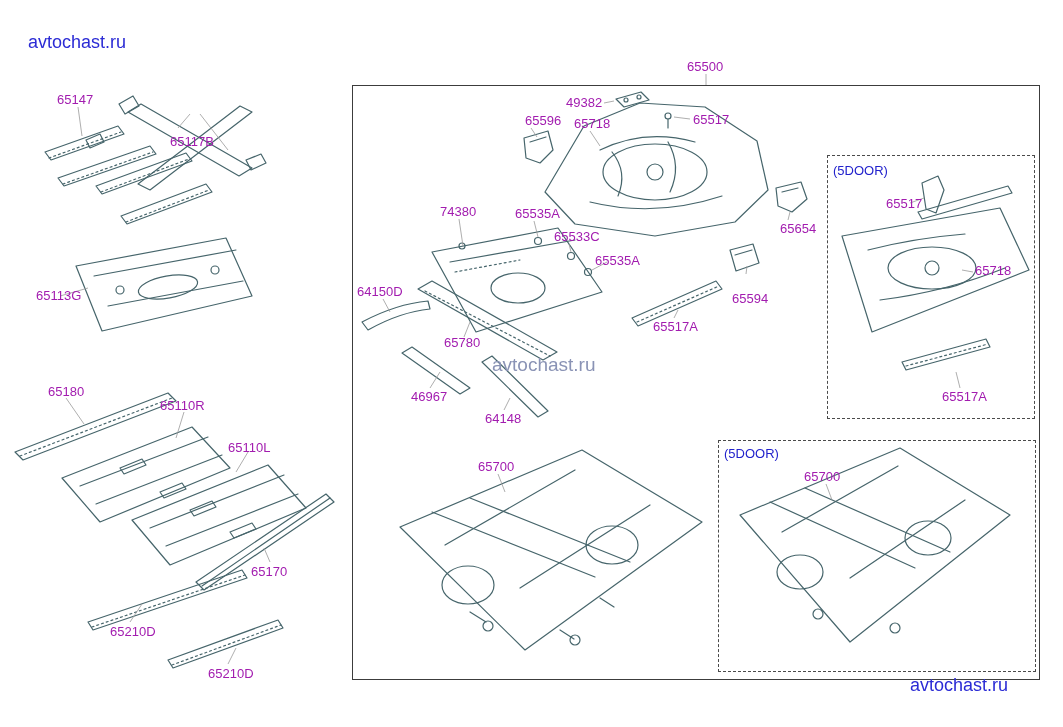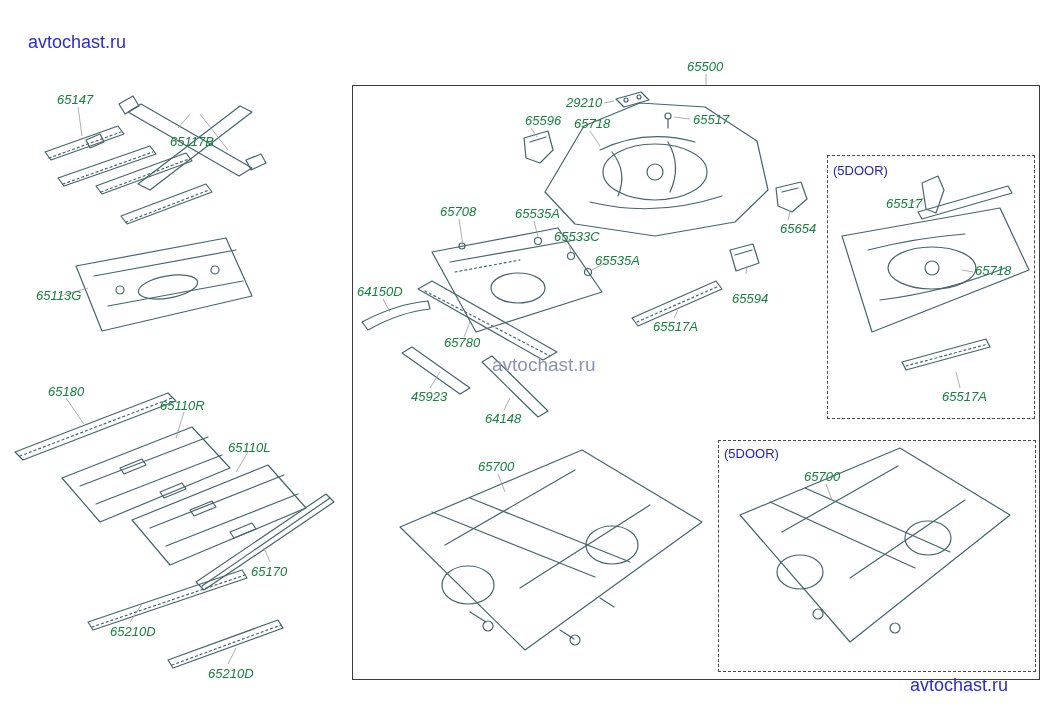--- a/index.html
+++ b/index.html
@@ -12,25 +12,24 @@
     overflow: hidden;
     font-family: "Liberation Sans", sans-serif;
   }
   svg.lineart { position: absolute; left: 0; top: 0; pointer-events: none; }
   .main-box { position: absolute; border: 1px solid #3c3c3c; pointer-events: none; }
   .dash-box { position: absolute; border: 1px dashed #4a4a4a; pointer-events: none; }
   .part-label {
     position: absolute;
     font-size: 13px;
     line-height: 14px;
-    color: #15803d;
+    color: #a21caf;
     white-space: nowrap;
     cursor: pointer;
     text-decoration: none;
-    font-style: italic;
   }
   .note-label {
     position: absolute;
     font-size: 13px;
     line-height: 14px;
     color: #2222cc;
     white-space: nowrap;
   }
   .wm {
     position: absolute;
@@ -265,31 +264,31 @@
   <span class="part-label" style="left:57px; top:93px;">65147</span>
   <span class="part-label" style="left:170px; top:100px;margin-top:35px;">65117B</span>
   <span class="part-label" style="left:16px; top:289px;margin-left:20px;">65113G</span>
   <span class="part-label" style="left:48px; top:385px;">65180</span>
   <span class="part-label" style="left:160px; top:399px;">65110R</span>
   <span class="part-label" style="left:228px; top:441px;">65110L</span>
   <span class="part-label" style="left:251px; top:565px;">65170</span>
   <span class="part-label" style="left:110px; top:625px;">65210D</span>
   <span class="part-label" style="left:208px; top:667px;">65210D</span>
   <span class="part-label" style="left:687px; top:60px;">65500</span>
-  <span class="part-label" style="left:566px; top:96px;">29210</span>
+  <span class="part-label" style="left:566px; top:96px;">49382</span>
   <span class="part-label" style="left:693px; top:113px;">65517</span>
   <span class="part-label" style="left:513px; top:114px;margin-left:12px;">65596</span>
   <span class="part-label" style="left:574px; top:117px;">65718</span>
-  <span class="part-label" style="left:440px; top:205px;">65708</span>
+  <span class="part-label" style="left:440px; top:205px;">74380</span>
   <span class="part-label" style="left:515px; top:207px;">65535A</span>
   <span class="part-label" style="left:554px; top:230px;">65533C</span>
   <span class="part-label" style="left:595px; top:254px;">65535A</span>
   <span class="part-label" style="left:357px; top:285px;">64150D</span>
   <span class="part-label" style="left:444px; top:336px;">65780</span>
-  <span class="part-label" style="left:411px; top:390px;">45923</span>
+  <span class="part-label" style="left:411px; top:390px;">46967</span>
   <span class="part-label" style="left:485px; top:412px;">64148</span>
   <span class="part-label" style="left:770px; top:222px;margin-left:10px;">65654</span>
   <span class="part-label" style="left:732px; top:292px;">65594</span>
   <span class="part-label" style="left:653px; top:320px;">65517A</span>
   <span class="part-label" style="left:478px; top:460px;">65700</span>
   <span class="part-label" style="left:886px; top:197px;">65517</span>
   <span class="part-label" style="left:975px; top:264px;">65718</span>
   <span class="part-label" style="left:942px; top:390px;">65517A</span>
   <span class="part-label" style="left:804px; top:470px;">65700</span>
 

